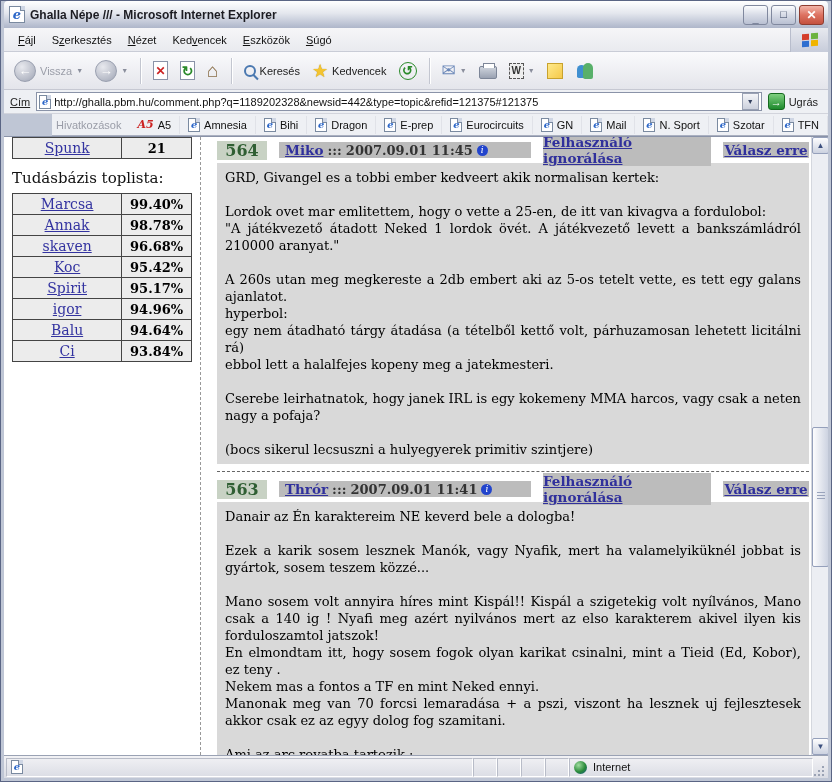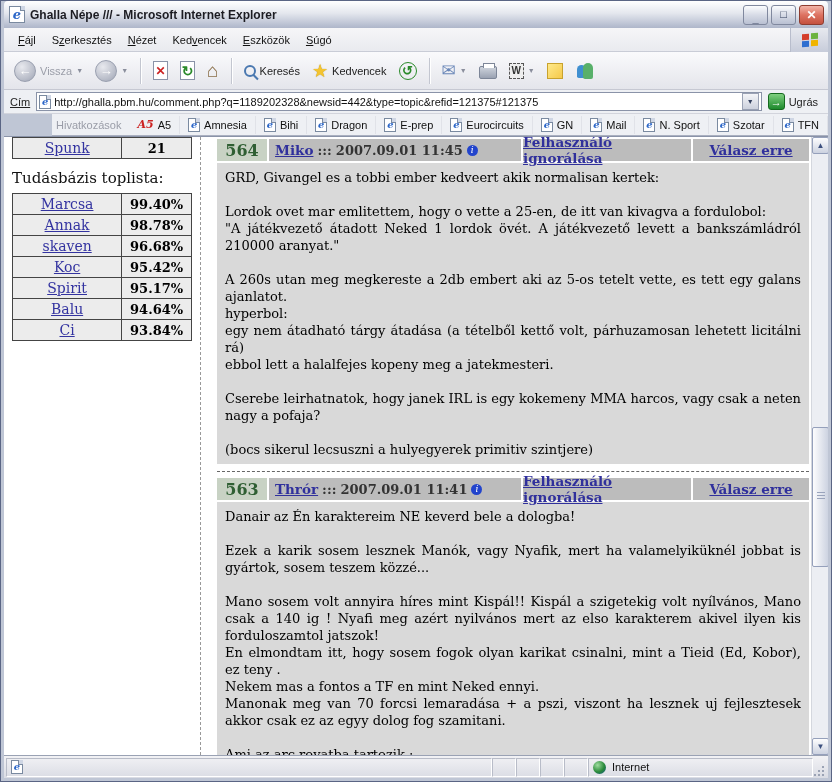--- a/index.html
+++ b/index.html
@@ -113,21 +113,21 @@
   .sbtable { border-collapse:collapse; width:180px; font-size:14px; }
   .sbtable td, .sbtable th { border:1px solid #444; background:#ececec; text-align:center;
                              height:21px; padding:0 2px; }
   .sbtable .c-user { width:110px; } .sbtable .c-score { width:70px; font-weight:bold; font-size:13px; }
   .sbtable th { font-weight:bold; font-size:14px; color:#111; }
   .sb-link { color:#3333a0; text-decoration:underline; }
   .sb-heading { font-size:15px; color:#111; margin:10px 0 6px 0; }
 
   .main { flex:1; padding:2px 2px 0 16px; overflow:hidden; }
   .post { margin-bottom:0; }
-  .post-header { display:flex; gap:2px; height:22px; font-family:"DejaVu Serif",serif; }
+  .post-header { display:flex; gap:12px; height:22px; font-family:"DejaVu Serif",serif;align-items:center; }
   .ph-cell { background:#bcbcbc; display:flex; align-items:center; }
   .ph-num { width:50px; background:#c8d2c4; color:#2f5f33; font-weight:bold; font-size:16px;
             justify-content:center; }
   .ph-author { width:252px; padding-left:6px; gap:4px; font-size:13.5px; color:#222; }
   .ph-ignore { width:168px; justify-content:center; }
   .ph-reply { flex:1; justify-content:center; }
   .post-link { color:#30309c; font-weight:bold; text-decoration:underline; font-size:13.5px; }
   .meta { font-weight:bold; color:#333; font-size:13px; }
   .info-ic { width:11px; height:11px; border-radius:50%; background:#2244cc; color:#fff;
              font-family:"DejaVu Serif",serif; font-style:italic; font-size:9px; line-height:11px;
@@ -149,21 +149,21 @@
   .sc-thumb::after { content:""; position:absolute; left:4px; top:64px; width:8px; height:1px;
                      background:#9aa4bc; box-shadow:0 3px 0 #9aa4bc, 0 6px 0 #9aa4bc; }
 
   
   .statusbar { height:23px; background:linear-gradient(180deg,#f2f2f5,#dadce4);
                border-top:1px solid #9aa2b4; display:flex; align-items:center; padding:0 2px; font-size:11px; }
   .sb-pane { border:1px solid; border-color:#b8bcc8 #fff #fff #b8bcc8; height:19px;
              display:flex; align-items:center; padding:0 4px; }
   .sb-main { flex:1; gap:4px; }
   .sb-mini { width:24px; }
-  .sb-zone { width:225px; gap:6px; color:#111; }
+  .sb-zone { width:244px; gap:6px; color:#111; }
   .globe { width:13px; height:13px; border-radius:50%;
            background:radial-gradient(circle at 35% 32%,#9fdc9f,#2a8a3a 55%,#0d4f86); flex:none; }
   .grip { width:13px; height:13px; position:relative; align-self:flex-end; }
   .grip::after { content:""; position:absolute; right:2px; bottom:2px; width:2px; height:2px;
                  background:#9aa2b4; box-shadow:-4px 0 0 #9aa2b4,-8px 0 0 #9aa2b4,0 -4px 0 #9aa2b4,
                  -4px -4px 0 #9aa2b4,0 -8px 0 #9aa2b4; }
   u { text-decoration:underline; }
 </style>
 </head>
 <body>
@@ -373,20 +373,24 @@
             </tr>
         <tr>
           <td class="c-user"><a class="sb-link">Koc</a></td>
           <td class="c-score">95.42%</td>
             </tr>
         <tr>
           <td class="c-user"><a class="sb-link">Spirit</a></td>
           <td class="c-score">95.17%</td>
             </tr>
         <tr>
+          <td class="c-user"><a class="sb-link">igor</a></td>
+          <td class="c-score">94.96%</td>
+            </tr>
+        <tr>
           <td class="c-user"><a class="sb-link">Balu</a></td>
           <td class="c-score">94.64%</td>
             </tr>
         <tr>
           <td class="c-user"><a class="sb-link">Ci</a></td>
           <td class="c-score">93.84%</td>
             </tr>
       </tbody>
         </table>
     </div>

